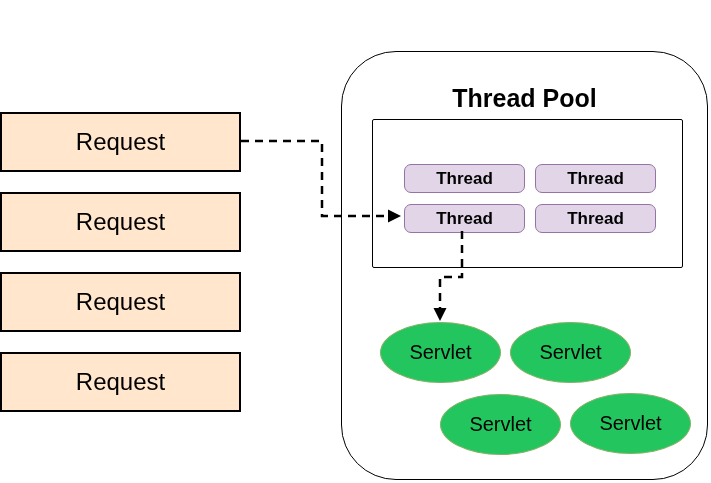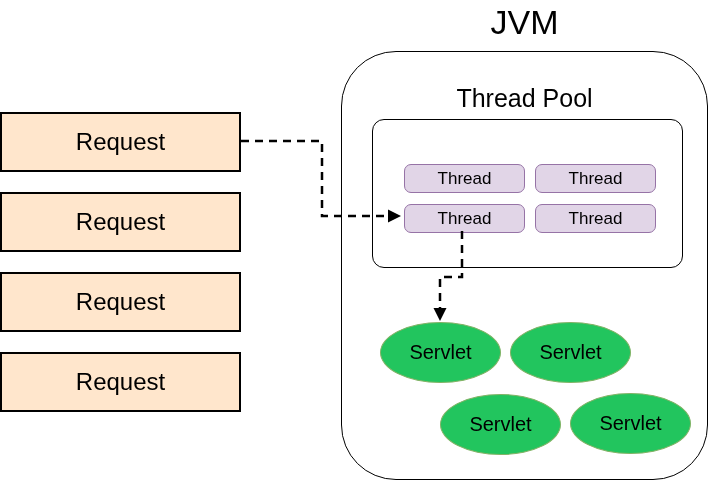--- a/index.html
+++ b/index.html
@@ -38,20 +38,21 @@
   
   .jvm-container {
     position: absolute;
     left: 341px;
     top: 51px;
     width: 367px;
     height: 429px;
     background: #ffffff;
     border: 1.5px solid #000000;
     border-radius: 55px;
+    font-weight: bold;
   }
   .jvm-title {
     position: absolute;
     left: 341px;
     top: 3px;
     width: 367px;
     text-align: center;
     font-size: 34px;
     line-height: 38px;
   }
@@ -67,21 +68,21 @@
 
   
   .thread-pool-container {
     position: absolute;
     left: 30px;
     top: 67px;
     width: 311px;
     height: 149px;
     background: #ffffff;
     border: 1.5px solid #000000;
-    border-radius: 12px;
+    border-radius: 2px;
   }
   .thread-node {
     position: absolute;
     width: 121px;
     height: 29px;
     background: #E1D5E7;
     border: 1.5px solid #9673A6;
     border-radius: 7px;
     display: flex;
     align-items: center;
@@ -133,21 +134,20 @@
   <div class="request-node request-2">
     <span class="node-label">Request</span>
   </div>
   <div class="request-node request-3">
     <span class="node-label">Request</span>
   </div>
   <div class="request-node request-4">
     <span class="node-label">Request</span>
   </div>
 
-  <div class="jvm-title">JVM</div>
 
   <div class="jvm-container">
 
     <div class="thread-pool-label">Thread Pool</div>
 
     <div class="thread-pool-container">
       <div class="thread-node thread-1">
         <span class="node-label">Thread</span>
       </div>
       <div class="thread-node thread-2">

